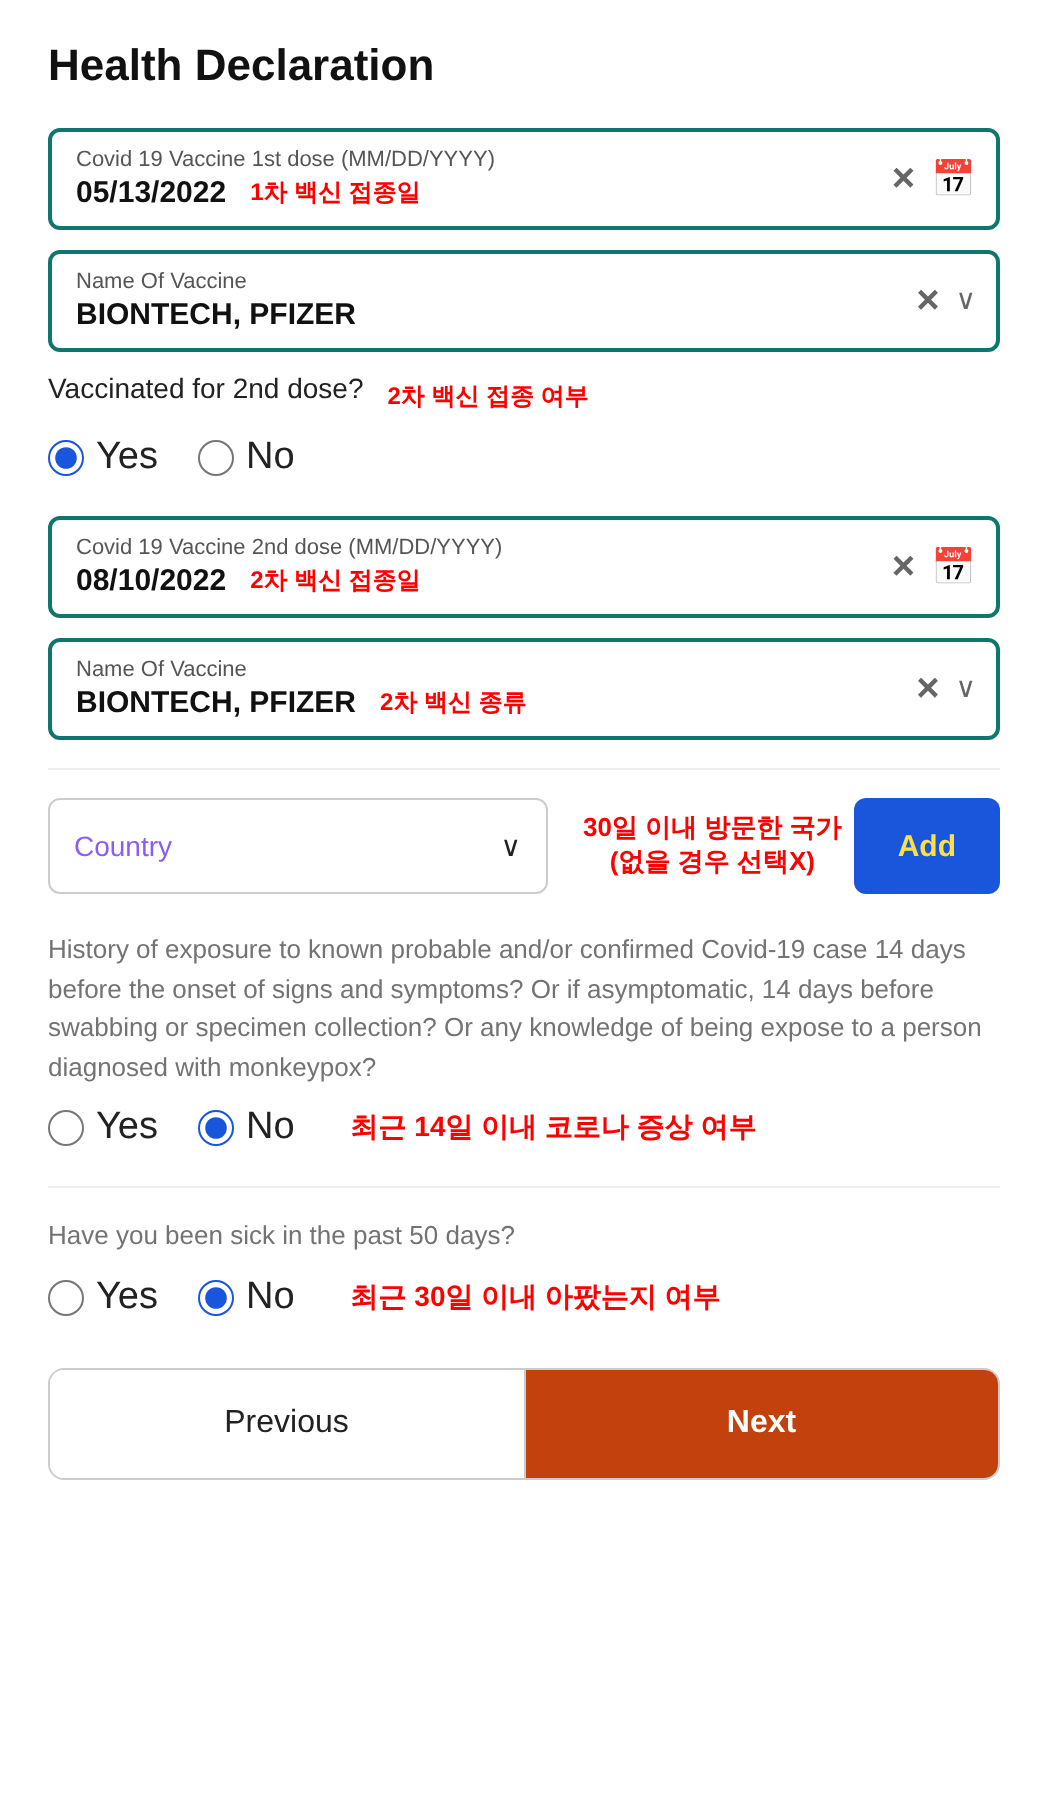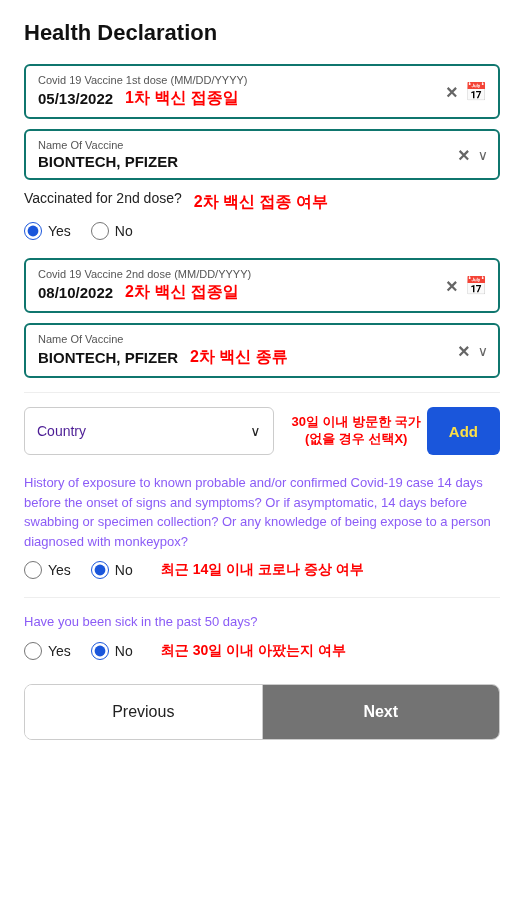--- a/index.html
+++ b/index.html
@@ -45,21 +45,21 @@
       gap: 8px;
       align-items: center;
       color: #666;
     }
     .field-icons span {
       cursor: pointer;
       font-size: 16px;
     }
     .annotation {
       color: red;
-      font-size: 16px;
+      font-size: 12px;
       font-weight: bold;
       margin-left: 12px;
     }
     .field-row {
       display: flex;
       align-items: center;
     }
     .section-label {
       font-size: 14px;
       color: #222;
@@ -77,21 +77,21 @@
       gap: 6px;
       cursor: pointer;
     }
     .radio-item input[type="radio"] {
       width: 18px;
       height: 18px;
       accent-color: #1a56db;
       cursor: pointer;
     }
     .radio-item label {
-      font-size: 14px;
+      font-size: 19px;
       cursor: pointer;
     }
     .section-gap {
       margin-bottom: 18px;
     }
     .country-section {
       margin-bottom: 18px;
     }
     .country-label-text {
       font-size: 13px;
@@ -110,38 +110,38 @@
       border-radius: 6px;
       padding: 10px 12px;
       display: flex;
       align-items: center;
       justify-content: space-between;
       background: #fff;
       cursor: pointer;
       min-height: 48px;
     }
     .country-placeholder {
-      color: #4c1d95;
+      color: #8b5cf6;
       font-size: 14px;
       text-align: right;
     }
     .add-btn {
       background: #1a56db;
       color: #fde047;
       border: none;
       border-radius: 6px;
       padding: 12px 22px;
       font-size: 15px;
       font-weight: bold;
       cursor: pointer;
       min-height: 48px;
     }
     .question-text {
       font-size: 13px;
-      color: #8b5cf6;
+      color: #737373;
       margin-bottom: 10px;
       line-height: 1.5;
     }
     .bottom-nav {
       display: flex;
       gap: 0;
       margin-top: 24px;
       border: 1px solid #ccc;
       border-radius: 8px;
       overflow: hidden;
@@ -152,21 +152,21 @@
       color: #222;
       border: none;
       padding: 18px;
       font-size: 16px;
       font-weight: 500;
       cursor: pointer;
       border-right: 1px solid #ccc;
     }
     .next-btn {
       flex: 1;
-      background: #737373;
+      background: #c2410c;
       color: #fff;
       border: none;
       padding: 18px;
       font-size: 16px;
       font-weight: bold;
       cursor: pointer;
     }
     .calendar-icon::before { content: "📅"; font-size: 18px; }
     .close-icon::before { content: "×"; font-size: 20px; font-weight: bold; }
     .dropdown-icon::before { content: "∨"; font-size: 14px; }

